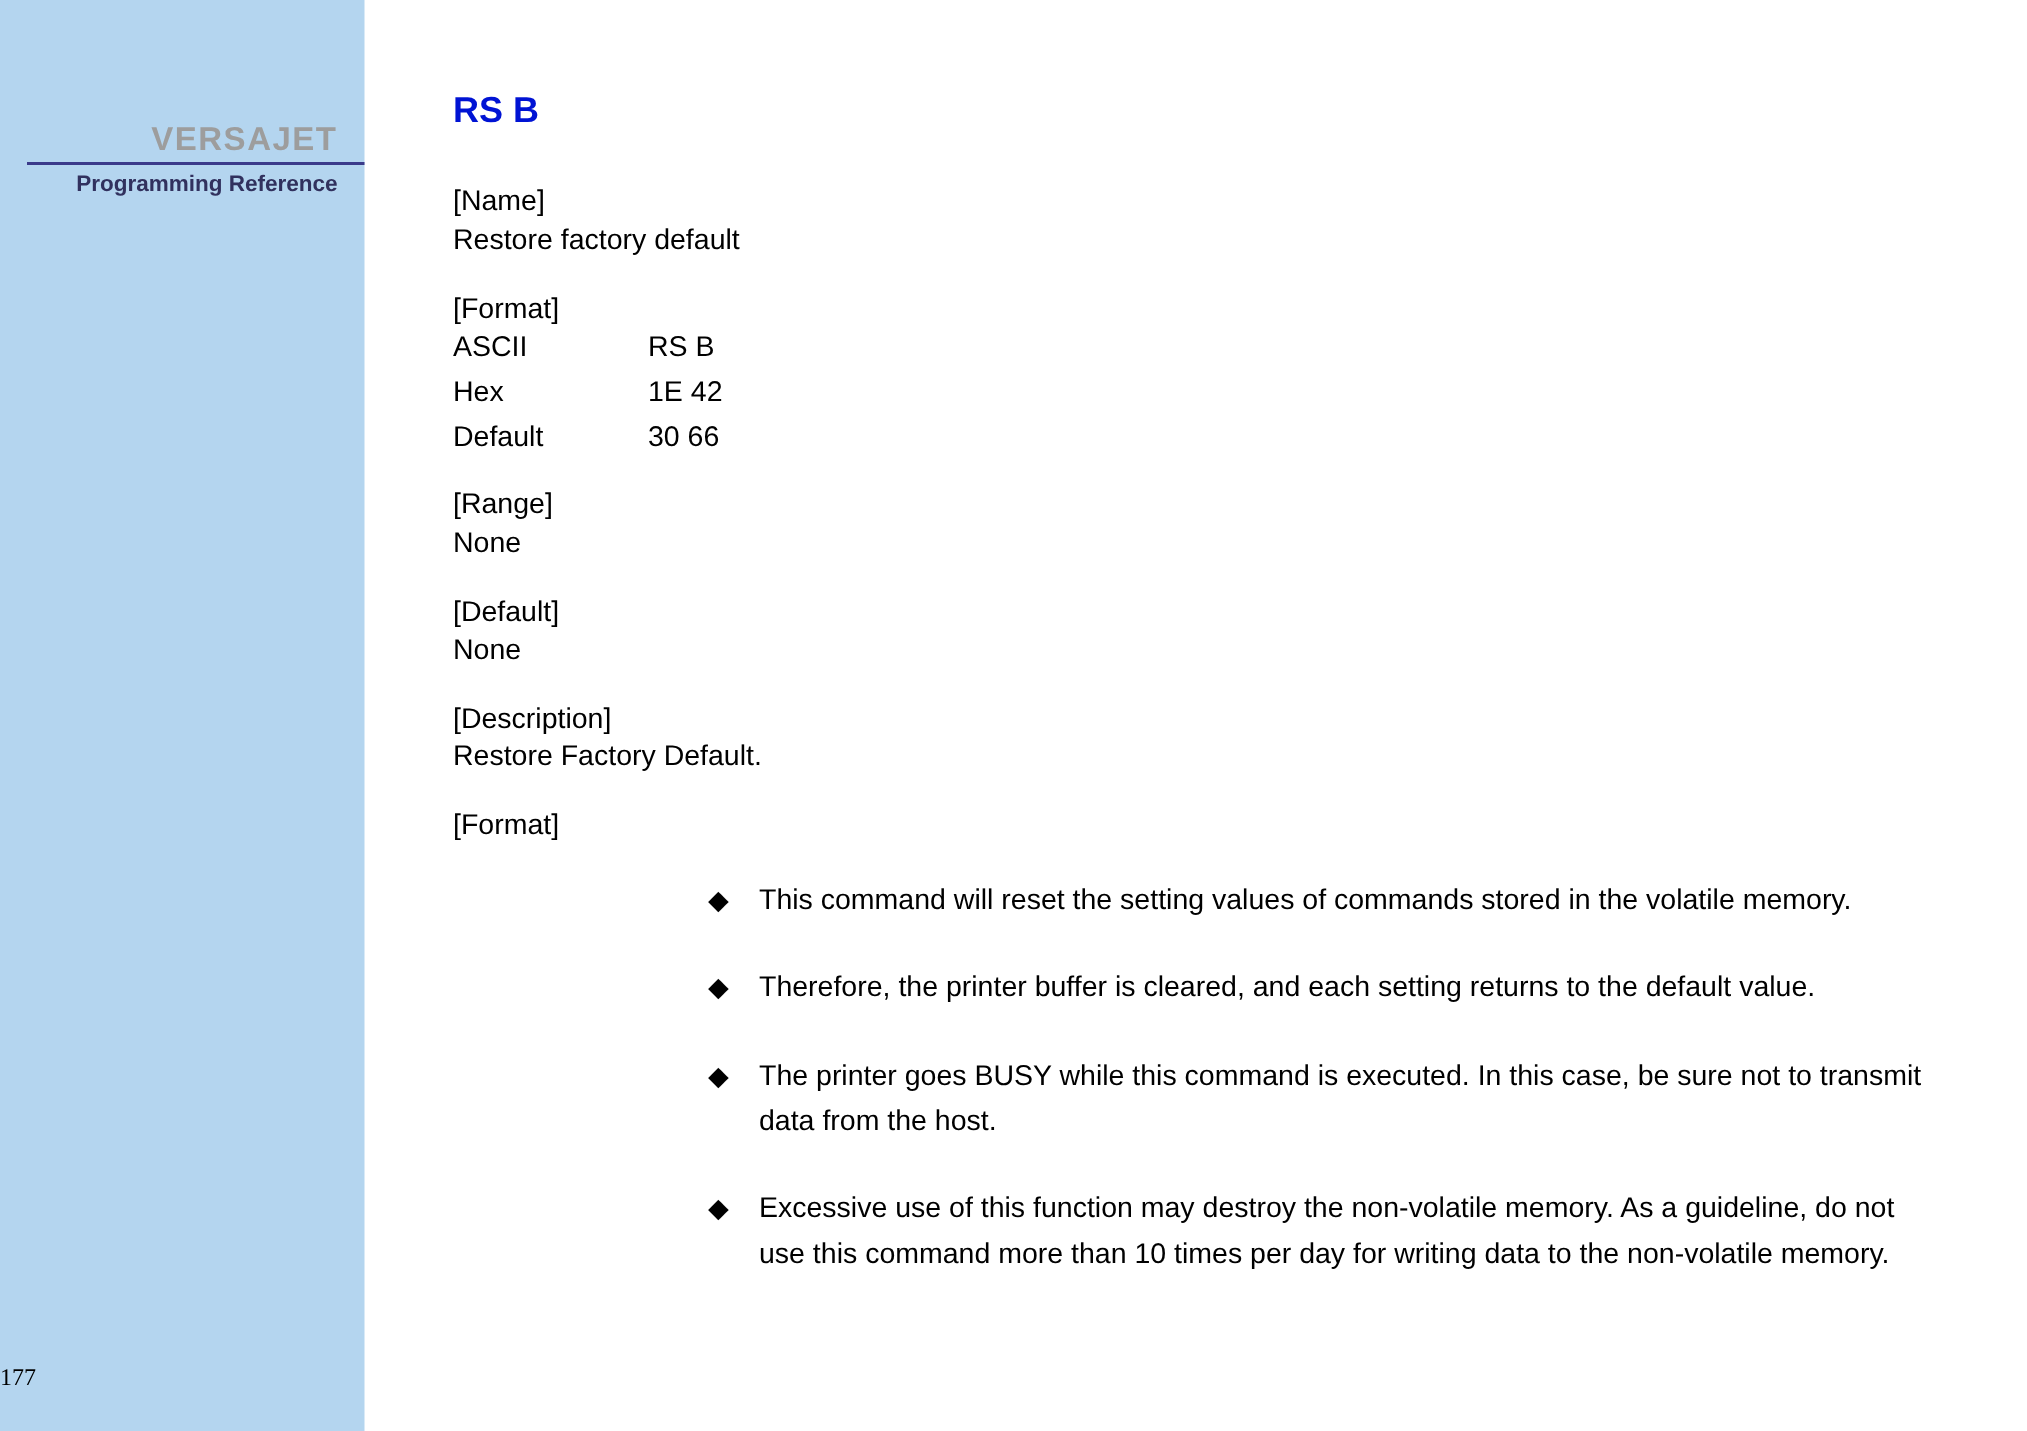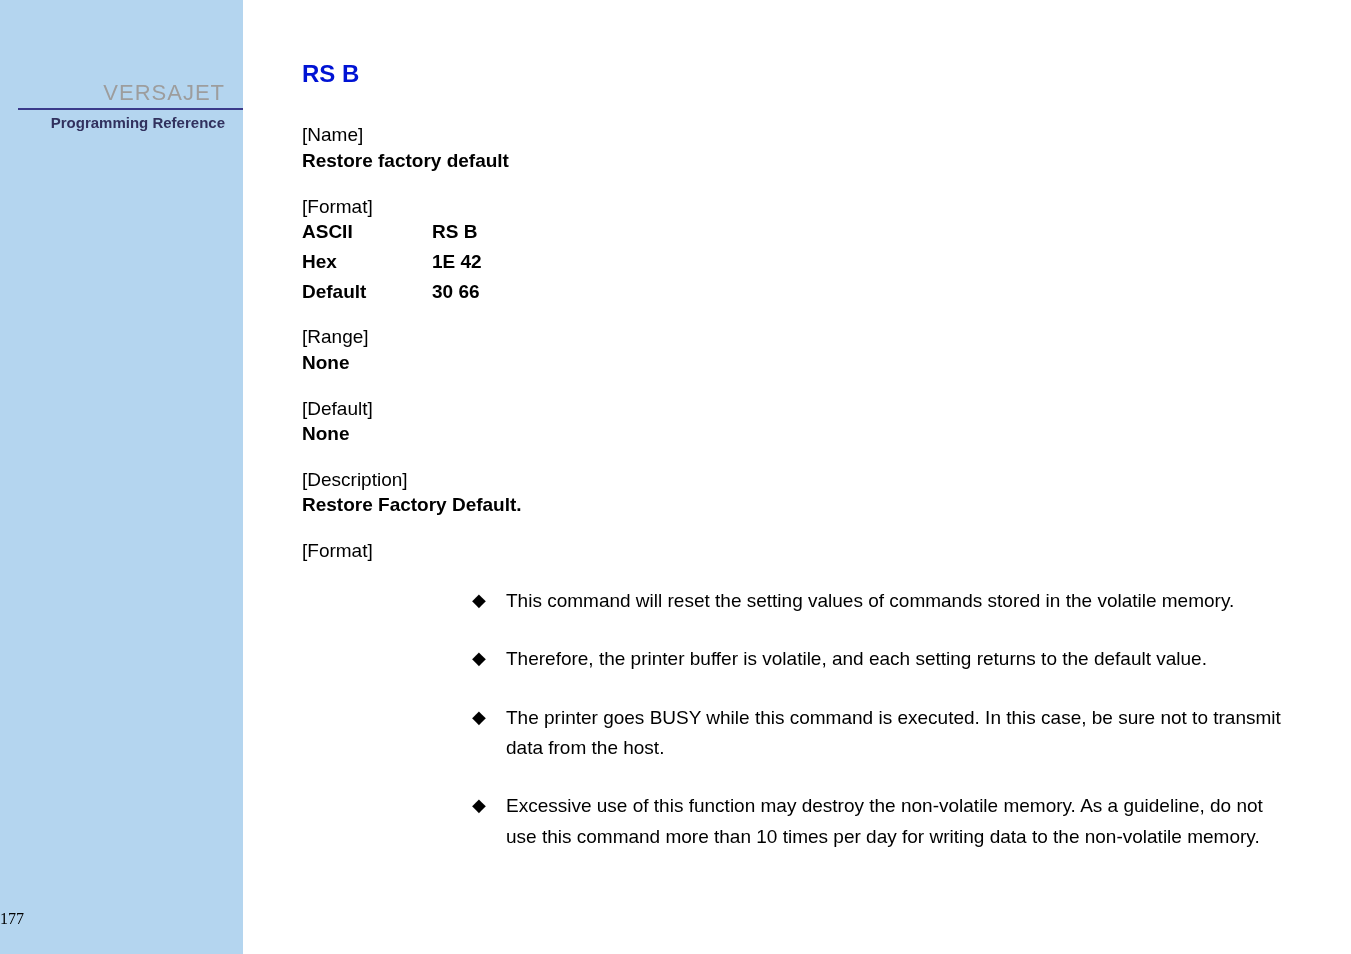--- a/index.html
+++ b/index.html
@@ -19,21 +19,21 @@
   }
   .sidebar-header {
     position: absolute;
     top: 80px;
     right: 18px;
     text-align: right;
   }
   .brand {
     font-family: "Trebuchet MS", Arial, sans-serif;
     font-size: 22px;
-    font-weight: normal;
+    font-weight: bold;
     color: #9d9d9d;
     letter-spacing: 1px;
   }
   .divider {
     position: absolute;
     top: 108px;
     right: 0;
     height: 2px;
     background: #3a3a8a;
     width:225px;
@@ -64,21 +64,20 @@
     display: flex;
     margin-bottom: 20px;
     flex-direction: column;
   }
   .label-col {
     width: 170px;
     flex-shrink: 0;
   }
   .val-col {
     flex: 1;
-    font-weight: bold;
   }
   .fmt-grid {
     display: grid;
     grid-template-columns: 130px auto;
     row-gap: 4px;
   }
   .notes-list {
     margin-top: 22px;
     padding-left: 170px;
   }
@@ -157,21 +156,21 @@
     <div class="val-col"></div>
   </div>
 
   <div class="notes-list">
     <div class="note-item">
       <span class="bullet">◆</span>
       <span class="note-text">This command will reset the setting values of commands stored in the volatile memory.</span>
     </div>
     <div class="note-item">
       <span class="bullet">◆</span>
-      <span class="note-text">Therefore, the printer buffer is volatile, and each setting returns to the default value.</span>
+      <span class="note-text">Therefore, the printer buffer is cleared, and each setting returns to the default value.</span>
     </div>
     <div class="note-item">
       <span class="bullet">◆</span>
       <span class="note-text">The printer goes BUSY while this command is executed. In this case, be sure not to transmit data from the host.</span>
     </div>
     <div class="note-item">
       <span class="bullet">◆</span>
       <span class="note-text">Excessive use of this function may destroy the non-volatile memory. As a guideline, do not use this command more than 10 times per day for writing data to the non-volatile memory.</span>
     </div>
   </div>

